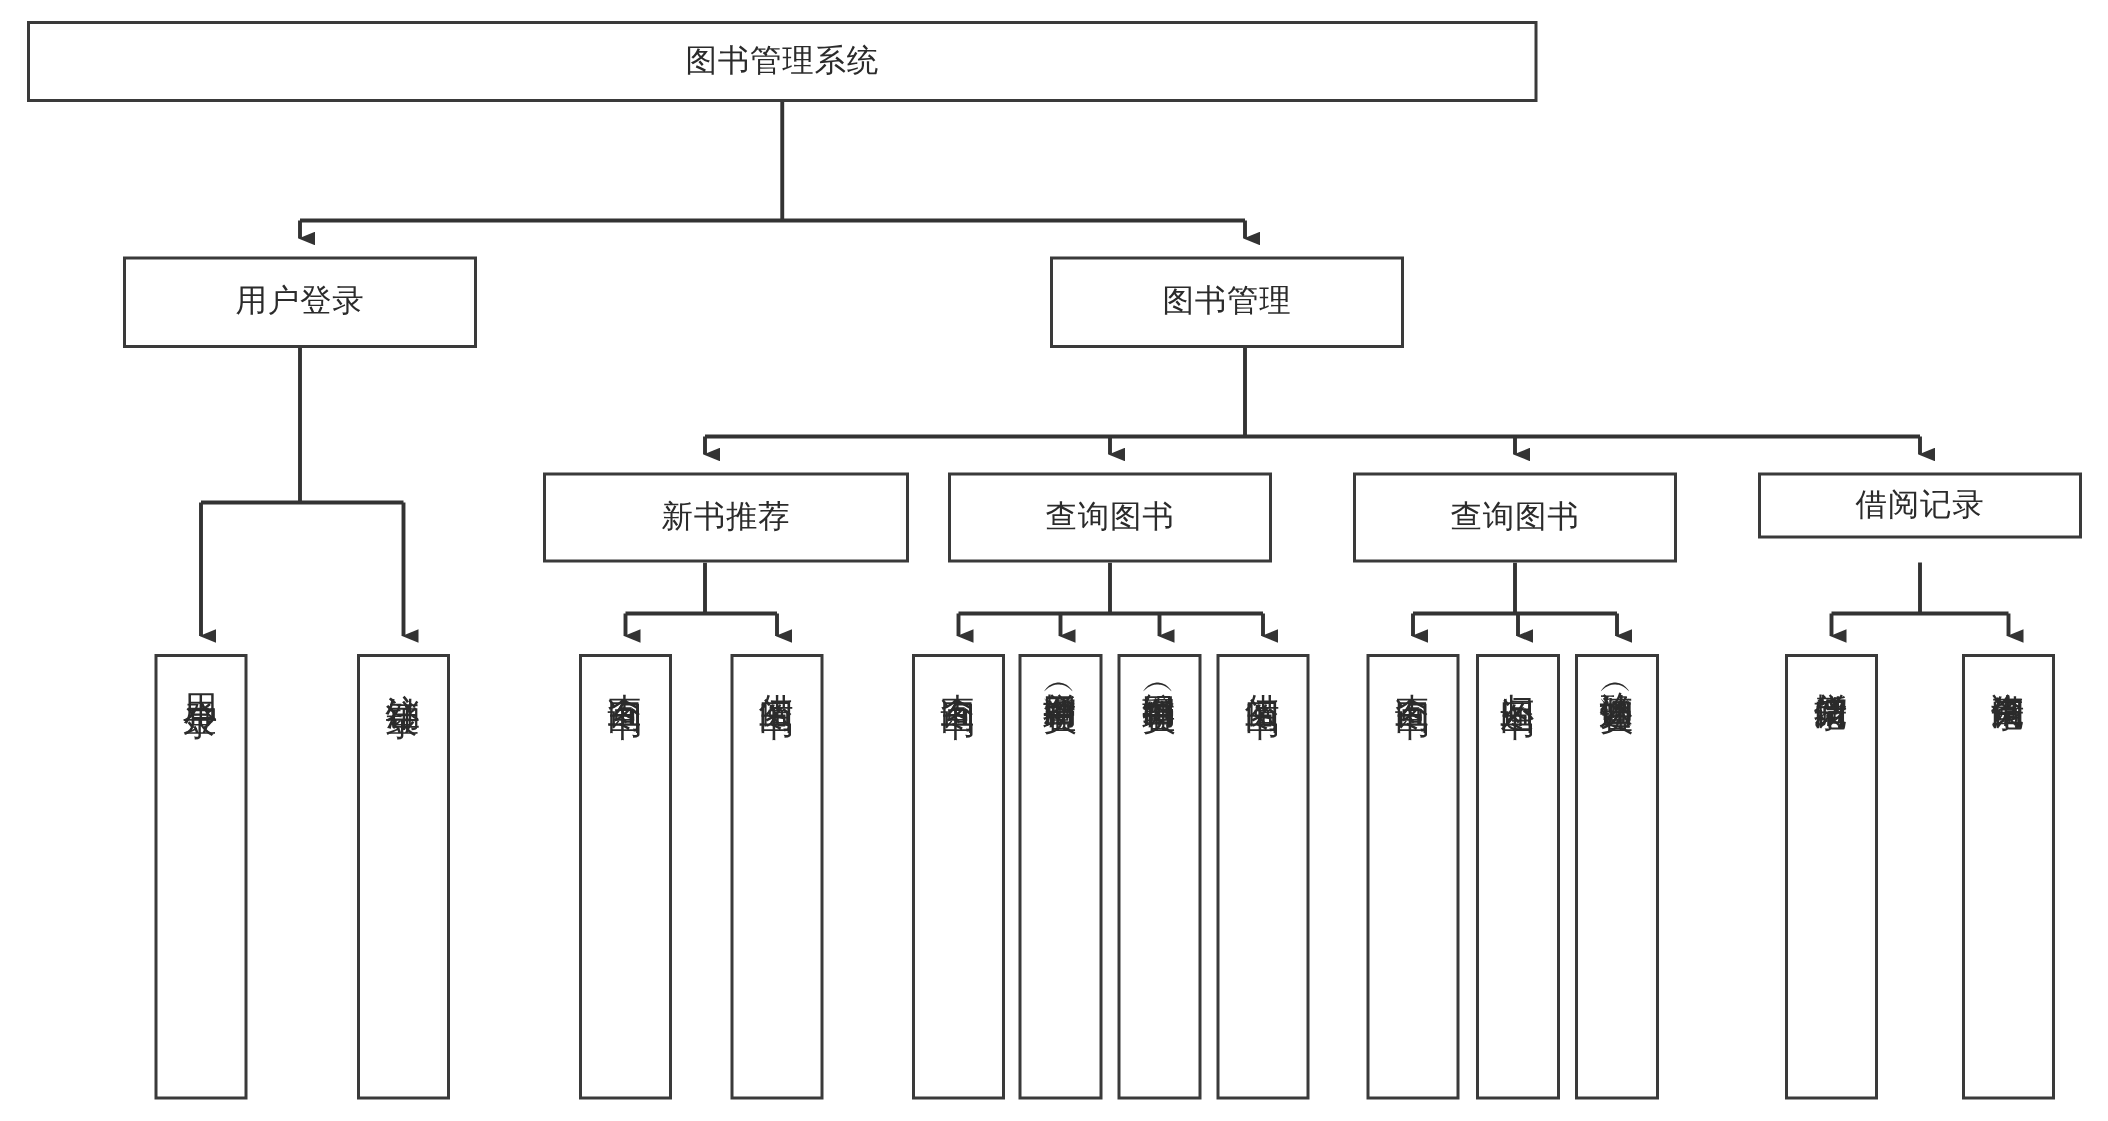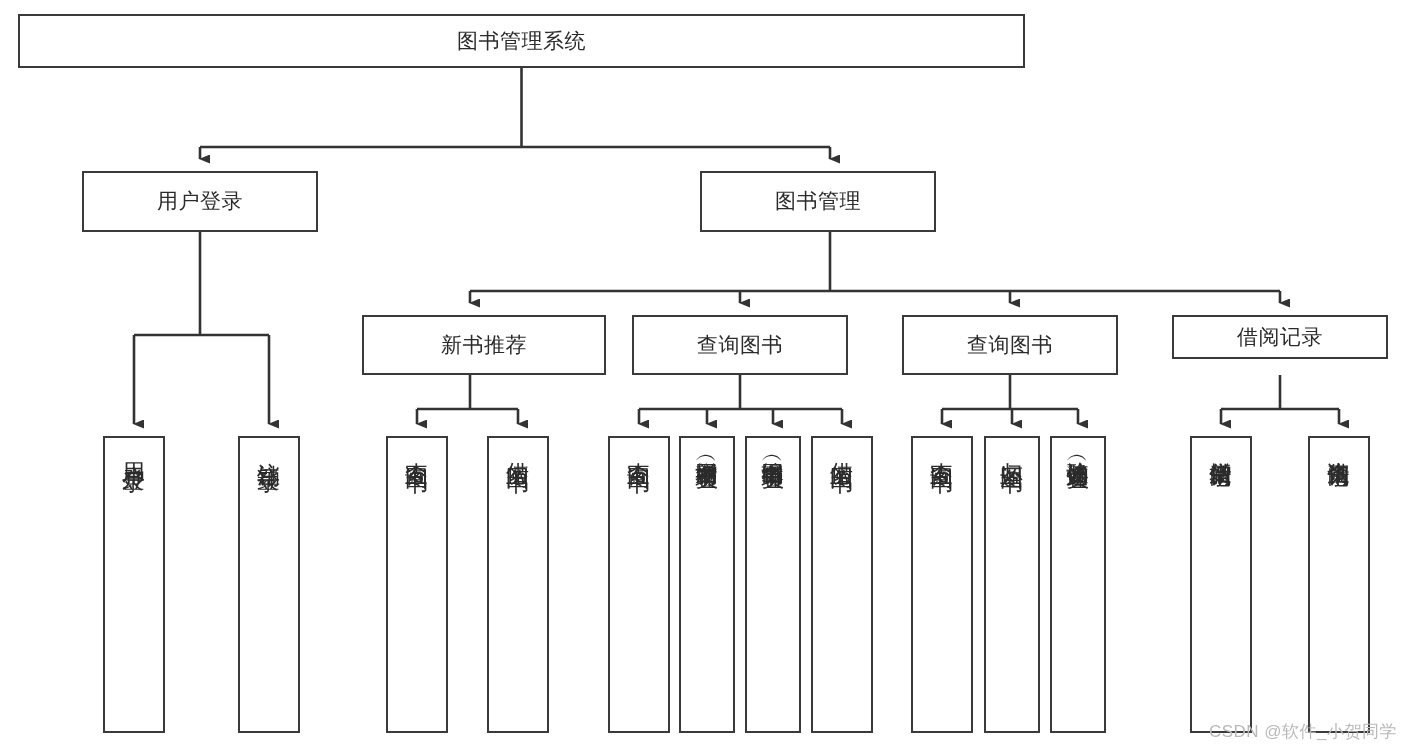--- a/index.html
+++ b/index.html
@@ -181,14 +181,13 @@
     <span class="lbl">确认归还（管理员）</span>
   </div>
 
   <div class="node vert tall" style="left: 1190px; top: 436px; width: 62px; height: 297px;">
     <span class="lbl">新增借阅记录</span>
   </div>
   <div class="node vert tall" style="left: 1308px; top: 436px; width: 62px; height: 297px;">
     <span class="lbl">查询借阅记录</span>
   </div>
 
-  <div id="watermark">CSDN @软件_小贺同学</div>
 </div>
 
 </body></html>

